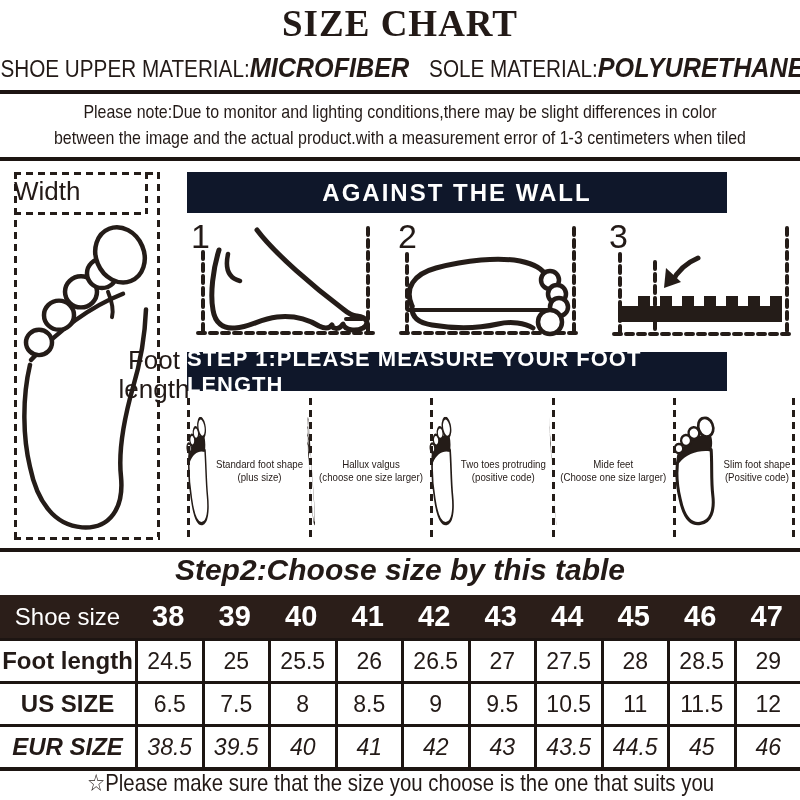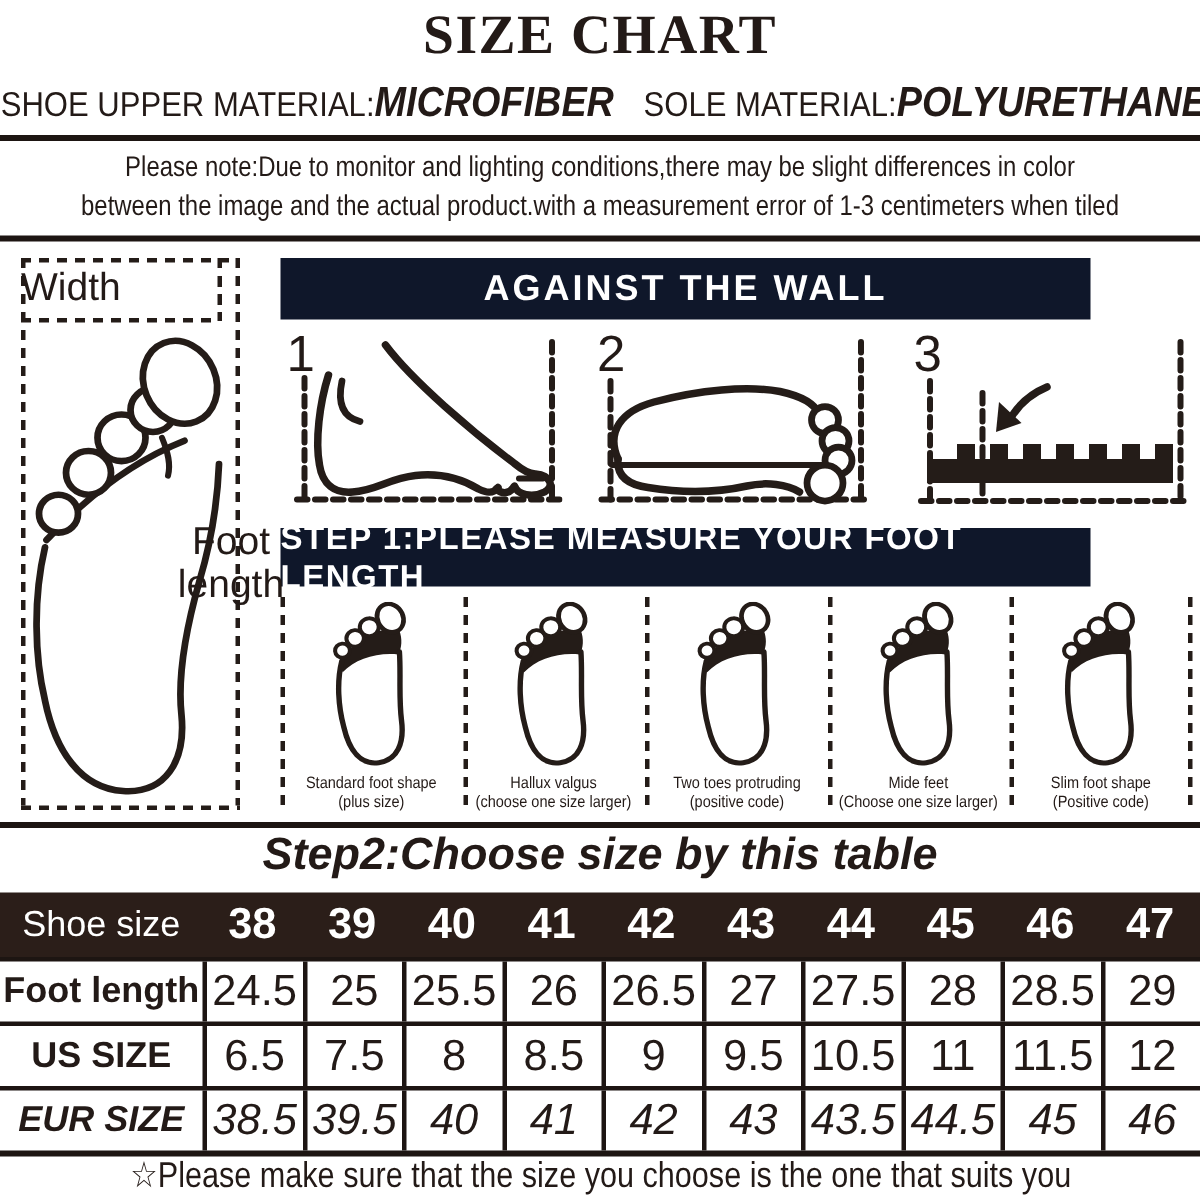--- a/index.html
+++ b/index.html
@@ -38,41 +38,41 @@
   
   .banner{position:absolute;left:187px;width:540px;background:#0f172a;color:#ffffff;
           display:flex;align-items:center;justify-content:center;}
   #banner-wall{top:172px;height:41px;font-size:24px;font-weight:700;letter-spacing:2px;}
   #banner-step1{top:352px;height:39px;font-size:22px;font-weight:700;letter-spacing:1px;}
 
   .step-num{position:absolute;font-size:34px;line-height:34px;}
 
   
   #foot-types-row{left:187px;top:394px;width:608px;height:150px;display:flex;}
-  .foot-cell{position:relative;width:121.6px;height:150px;display:flex;flex-direction:column;
+  .foot-cell{position:relative;width:121.6px;height:150px;display:flex;flex-direction:row;
              align-items:center;justify-content:center;}
   .foot-cell svg{margin-top:6px;transform:rotate(-4deg);}
   .ft-caption{margin-top:4px;font-size:11px;line-height:13px;text-align:center;
               white-space:nowrap;transform:scaleX(0.88);transform-origin:50% 50%;}
 
   
   #step2-title{left:0;top:553px;width:800px;text-align:center;
                font-size:30px;font-weight:700;font-style:italic;}
 
   
   #size-table{left:0;top:595px;width:800px;}
   .trow{display:grid;grid-template-columns:135px repeat(10,1fr);}
   .trow.thead{background:#2b1e19;color:#fff;height:43px;}
   .trow.tbody{background:#fff;height:40px;border-top:3px solid #1d1512;}
   .trow.tbody:last-child{border-bottom:4px solid #1d1512;font-style:italic;}
   .tcell{display:flex;align-items:center;justify-content:center;}
   .thead .tlabel{font-size:24px;}
   .thead .tval{font-size:29px;font-weight:700;}
   .tbody .tlabel{font-size:24px;font-weight:700;}
-  .tbody .tval{font-size:29px;}
+  .tbody .tval{font-size:23px;}
   .tbody .tcell + .tcell{border-left:3px solid #1d1512;}
 
   #footer-note{left:-70px;top:769px;width:941px;text-align:center;font-size:24px;
                transform:scaleX(0.85);transform-origin:50% 50%;}
 
   svg{display:block;}
   .ink{stroke:#241c18;fill:none;stroke-linecap:round;stroke-linejoin:round;}
   .ink-fill{fill:#241c18;stroke:none;}
   .toe{stroke:#241c18;fill:#ffffff;}
 </style>

